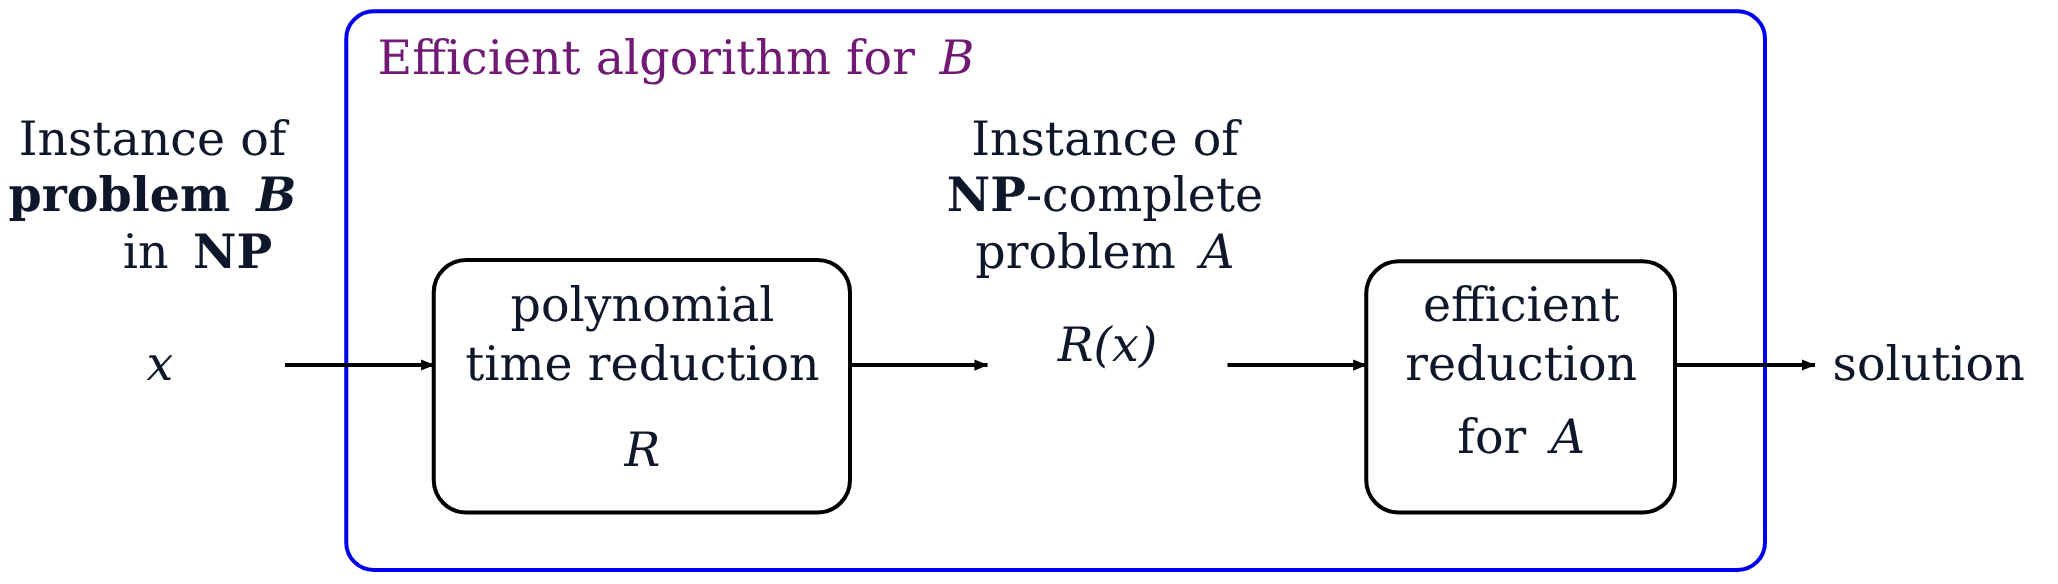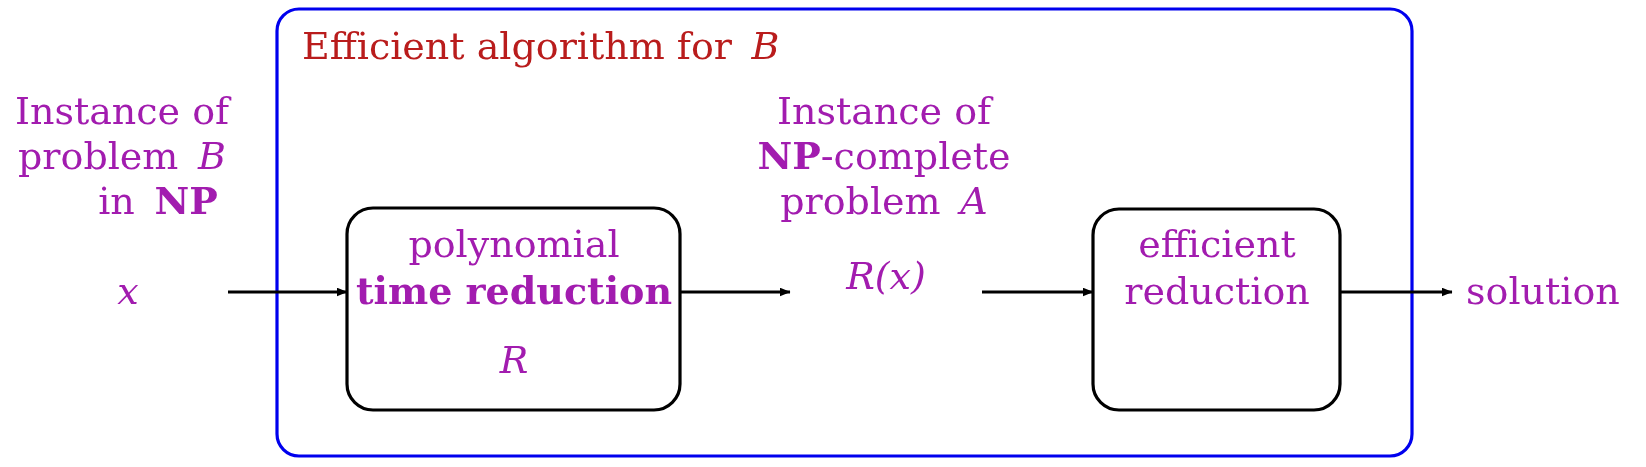--- a/index.html
+++ b/index.html
@@ -17,34 +17,34 @@
   }
   #svg-layer {
     position: absolute;
     left: 0;
     top: 0;
     width: 1646px;
     height: 467px;
   }
   .txt {
     position: absolute;
-    color: #a21caf;
+    color: #0f172a;
     white-space: nowrap;
     line-height: 1.0;
   }
   .center {
     transform: translateX(-50%);
     text-align: center;
   }
   .lbl-main {
     font-size: 38px;
   }
   .lbl-title {
     font-size: 38px;
-    color: #b91c1c;
+    color: #701a75;
   }
   .math-italic {
     font-style: italic;
     font-family: "DejaVu Serif", "Liberation Serif", serif;
   }
   .bold-np {
     font-weight: bold;
   }
 </style>
 </head>
@@ -74,43 +74,46 @@
     <line x1="1340" y1="292" x2="1452" y2="292" stroke="#000000" stroke-width="3.2" marker-end="url(#arrowhead)"></line>
   </svg>
 
   <div class="txt lbl-title" style="left:302px; top:27px;">
     <span>Efficient algorithm for  </span><span class="math-italic">B</span>
   </div>
 
   <div class="txt lbl-main center" style="left:122px; top:92px;">
     <span>Instance of</span>
   </div>
-  <div class="txt lbl-main center" style="left:122px; top:137px;">
+  <div class="txt lbl-main center" style="left:122px; top:137px;font-weight:bold;">
     <span>problem  </span><span class="math-italic">B</span>
   </div>
   <div class="txt lbl-main center" style="left:122px; top:182px;margin-left:36px;">
     <span>in  </span><span class="bold-np">NP</span>
   </div>
 
   <div class="txt lbl-main center math-italic" style="left:128px; top:272px;">x</div>
 
   <div class="txt lbl-main center" style="left:514px; top:225px;">polynomial</div>
-  <div class="txt lbl-main center" style="left:514px; top:272px;font-weight:bold;">time reduction</div>
+  <div class="txt lbl-main center" style="left:514px; top:272px;">time reduction</div>
   <div class="txt lbl-main center math-italic" style="left:514px; top:341px;">R</div>
 
   <div class="txt lbl-main center" style="left:884px; top:92px;">
     <span>Instance of</span>
   </div>
   <div class="txt lbl-main center" style="left:884px; top:137px;">
     <span class="bold-np">NP</span><span>-complete</span>
   </div>
   <div class="txt lbl-main center" style="left:884px; top:182px;">
     <span>problem  </span><span class="math-italic">A</span>
   </div>
 
   <div class="txt lbl-main center math-italic" style="left:886px; top:257px;">R(x)</div>
 
   <div class="txt lbl-main center" style="left:1217px; top:225px;">efficient</div>
   <div class="txt lbl-main center" style="left:1217px; top:272px;">reduction</div>
+  <div class="txt lbl-main center" style="left:1217px; top:330px;">
+    <span>for  </span><span class="math-italic">A</span>
+  </div>
 
   <div class="txt lbl-main" style="left:1466px; top:272px;">solution</div>
 
 </div>
 
 </body></html>

